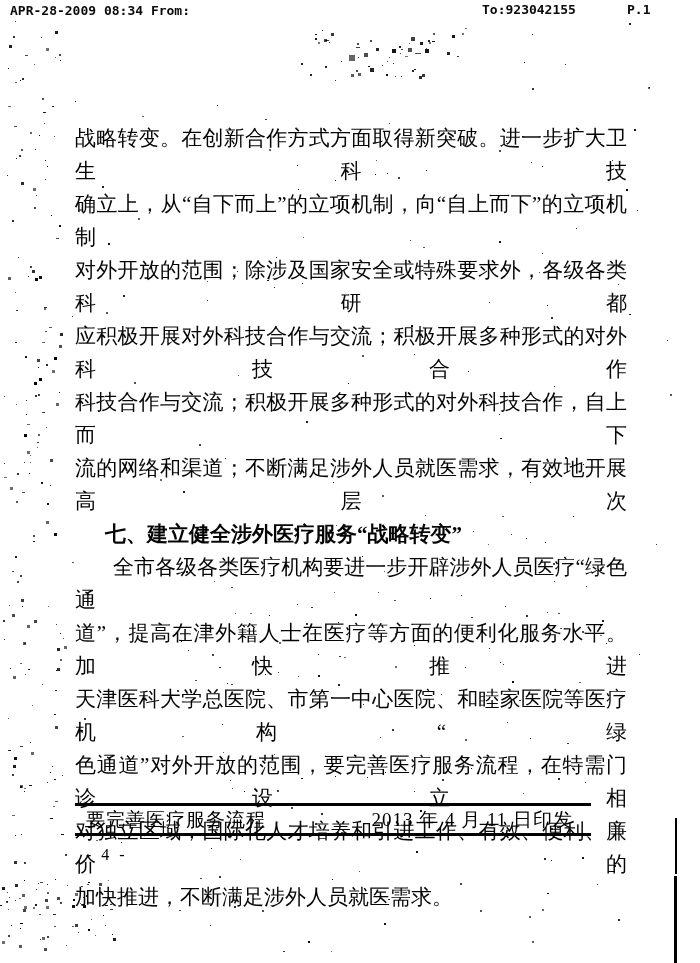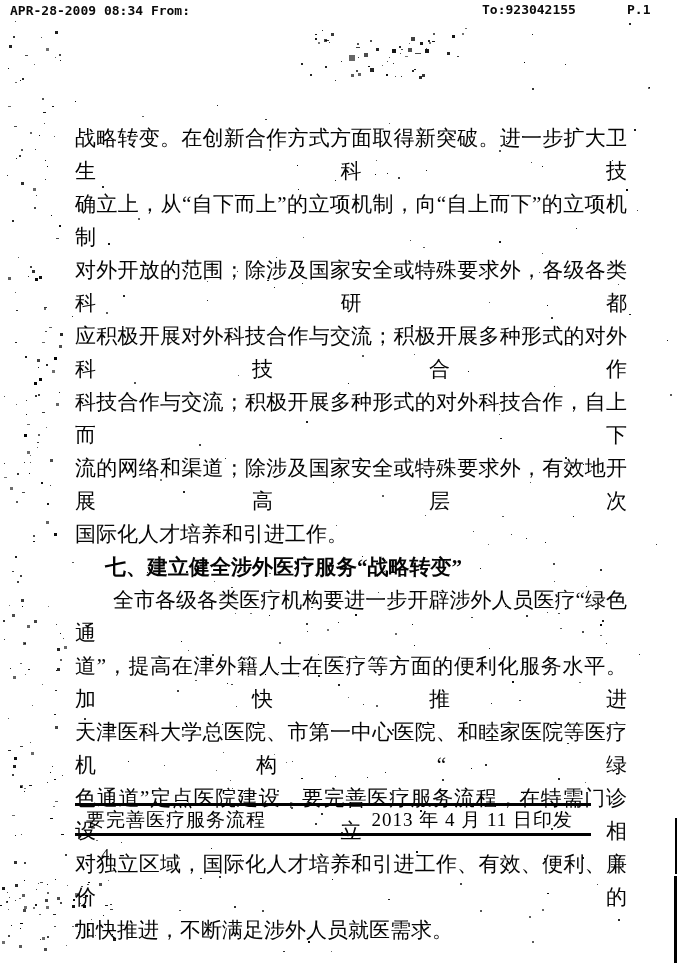--- a/index.html
+++ b/index.html
@@ -122,27 +122,26 @@
     <span class="fax-to">To:923042155</span>
     <span class="fax-page">P.1</span>
   </div>
 
   <div class="doc-body">
     <div class="line just">战略转变。在创新合作方式方面取得新突破。进一步扩大卫生科技</div>
     <div class="line just">确立上，从“自下而上”的立项机制，向“自上而下”的立项机制</div>
     <div class="line just">对外开放的范围；除涉及国家安全或特殊要求外，各级各类科研都</div>
     <div class="line just">应积极开展对外科技合作与交流；积极开展多种形式的对外科技合作</div>
     <div class="line just">科技合作与交流；积极开展多种形式的对外科技合作，自上而下</div>
-    <div class="line just">流的网络和渠道；除涉及国家安全或特殊要求外，有效地开展高层次</div>
-    <div class="line">国际化人才培养和引进工作。</div>
+    <div class="line just">流的网络和渠道；不断满足涉外人员就医需求，有效地开展高层次</div>
     <div class="line heading indent1">七、建立健全涉外医疗服务“战略转变”</div>
     <div class="line just indent2">全市各级各类医疗机构要进一步开辟涉外人员医疗“绿色通</div>
     <div class="line just">道”，提高在津外籍人士在医疗等方面的便利化服务水平。加快推进</div>
     <div class="line just">天津医科大学总医院、市第一中心医院、和睦家医院等医疗机构“绿</div>
-    <div class="line just">色通道”定点医院建设，要完善医疗服务流程，在特需门诊设立相</div>
+    <div class="line just">色通道”对外开放的范围，要完善医疗服务流程，在特需门诊设立相</div>
     <div class="line just">对独立区域，国际化人才培养和引进工作、有效、便利、廉价的</div>
     <div class="line">加快推进，不断满足涉外人员就医需求。</div>
   </div>
 
   <div class="footer-rule rule-top"></div>
   <div class="footer-row">
     <span class="footer-issuer">要完善医疗服务流程</span>
     <span class="footer-date">2013 年 4 月 11 日印发</span>
   </div>
   <div class="footer-rule rule-bottom"></div>

